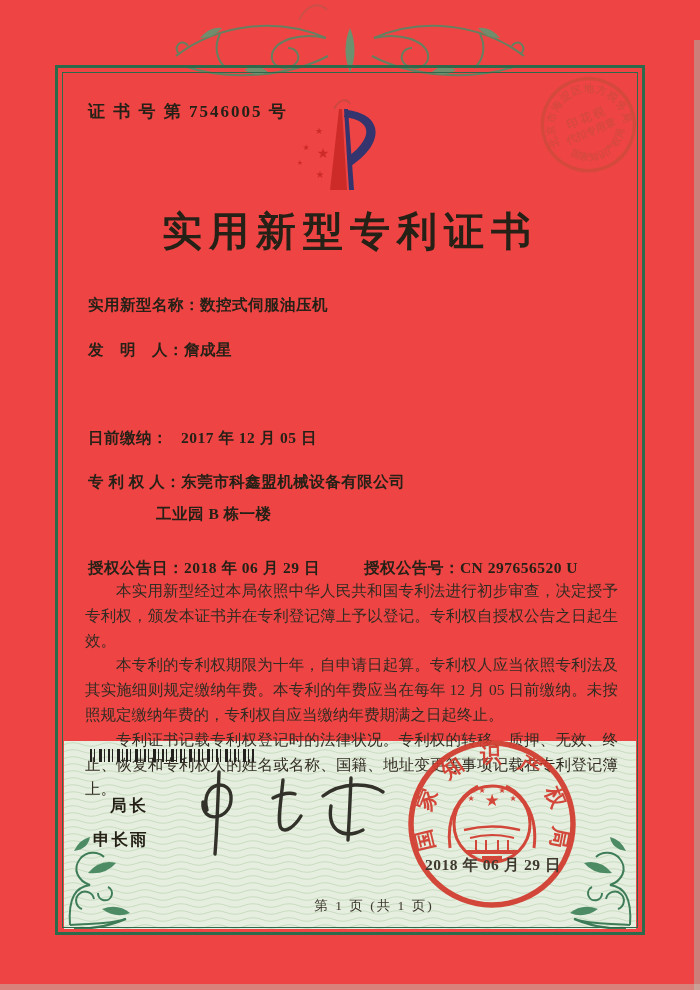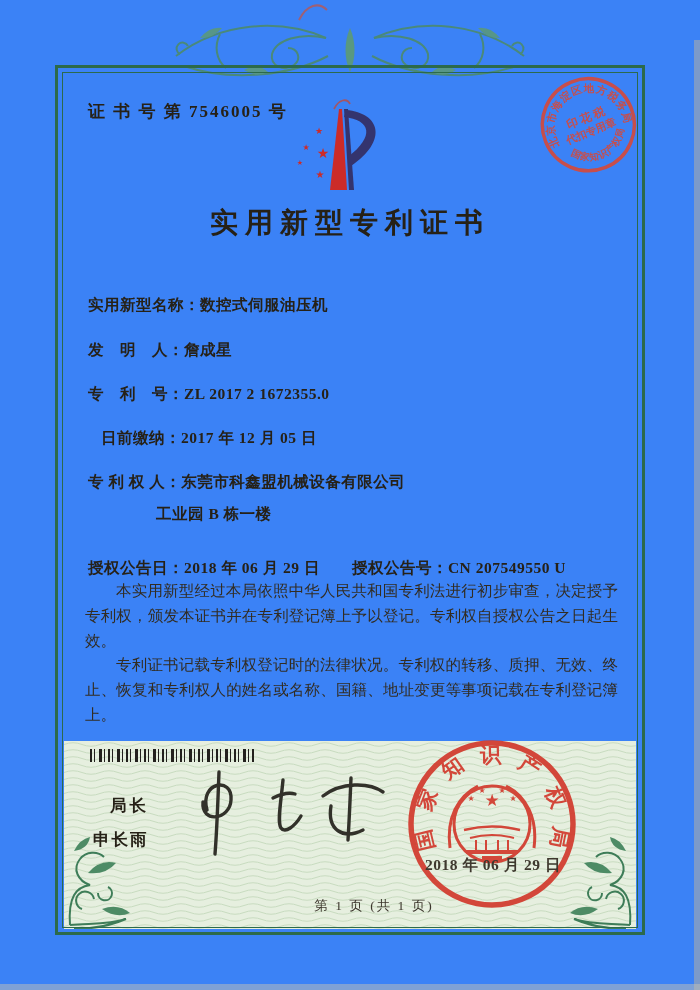--- a/index.html
+++ b/index.html
@@ -1,36 +1,36 @@
 <!DOCTYPE html>
 <html><head>
 <meta charset="utf-8">
 <style>
   html,body{margin:0;padding:0;background:#e9e6dd;}
   .page{
-    position:relative;width:700px;height:990px;background:#3b82f6;overflow:hidden;
+    position:relative;width:700px;height:990px;background:#ef4444;overflow:hidden;
     font-family:"Liberation Serif","DejaVu Serif",serif;color:#262117;
   }
   .shadow-right{position:absolute;left:694px;top:40px;width:6px;height:950px;background:#b3afa4;opacity:.55;}
   .shadow-bottom{position:absolute;left:0;top:984px;width:700px;height:6px;background:#c3bfb3;opacity:.5;}
 
   .frame-outer{position:absolute;left:55px;top:65px;width:590px;height:870px;border:3px solid #2c6a4b;box-sizing:border-box;z-index:3;pointer-events:none;}
   .frame-inner{position:absolute;left:62px;top:72px;width:576px;height:856px;border:1px solid #2c6a4b;box-sizing:border-box;z-index:3;pointer-events:none;}
 
   .band{position:absolute;left:64px;top:741px;width:572px;height:188px;z-index:1;}
   .topornament{position:absolute;left:160px;top:4px;width:380px;height:86px;z-index:0;}
 
   .certno{position:absolute;left:88px;top:100px;font-size:17px;font-weight:600;letter-spacing:2px;z-index:4;}
   .logo{position:absolute;left:293px;top:108px;width:104px;height:90px;z-index:4;}
-  .title{position:absolute;left:0;top:204px;width:700px;text-align:center;font-size:28px;font-weight:700;letter-spacing:7px;z-index:4;}
+  .title{position:absolute;left:0;top:204px;width:700px;text-align:center;font-size:40px;font-weight:700;letter-spacing:7px;z-index:4;}
 
   .row{position:absolute;left:88px;width:530px;font-size:15.5px;font-weight:600;z-index:4;letter-spacing:.5px;}
-  .row .lab{display:inline-block;min-width:93px;text-align:right;}
+  .row .lab{display:inline-block;min-width:93px;}
   .addr2{margin-left:68px;}
-  .grantrow{display:flex;gap:32px;}
+  .grantrow{display:flex;gap:44px;}
 
   .paras{position:absolute;left:85px;top:579px;width:533px;z-index:4;}
   .paras p{margin:0;font-size:15.5px;line-height:24.8px;text-align:justify;text-indent:2em;color:#322c22;}
 
   .barcode{position:absolute;left:90px;top:749px;width:166px;height:13px;z-index:4;
     background:repeating-linear-gradient(90deg,#23211d 0 2px,transparent 2px 4px,#23211d 4px 5px,transparent 5px 9px,#23211d 9px 12px,transparent 12px 14px,#23211d 14px 15px,transparent 15px 18px);}
   .officer-title{position:absolute;left:96px;top:795px;font-size:16.5px;font-weight:600;letter-spacing:3px;z-index:4;margin-left:14px;}
   .officer-name{position:absolute;left:93px;top:829px;font-size:16.5px;font-weight:600;letter-spacing:2px;z-index:4;}
   .signature{position:absolute;left:185px;top:768px;width:205px;height:92px;z-index:4;}
 
@@ -109,39 +109,37 @@
   </svg>
 
   <div class="title">实用新型专利证书</div>
 
   <div class="row" style="top:295px">
     <span class="lab">实用新型名称：</span><span>数控式伺服油压机</span>
   </div>
   <div class="row" style="top:340px">
     <span class="lab">发　明　人：</span><span>詹成星</span>
   </div>
-  <div class="row" style="top:384px">
-    <span class="lab">专　利　号：</span><span>ZL 2017 2 1672355.0</span>
-  </div>
   <div class="row" style="top:428px">
     <span class="lab">日前缴纳：</span><span>2017 年 12 月 05 日</span>
   </div>
   <div class="row" style="top:472px">
     <span class="lab">专 利 权 人：</span><span>东莞市科鑫盟机械设备有限公司</span>
   </div>
   <div class="row" style="top:504px">
     <div class="addr2">工业园 B 栋一楼</div>
   </div>
   <div class="row grantrow" style="top:558px">
     <span><span class="lab">授权公告日：</span><span>2018 年 06 月 29 日</span></span>
-    <span><span>授权公告号：</span><span>CN 207549550 U</span></span>
+    <span><span>授权公告号：</span><span>CN 297656520 U</span></span>
   </div>
 
   <div class="paras">
     <p>本实用新型经过本局依照中华人民共和国专利法进行初步审查，决定授予专利权，颁发本证书并在专利登记簿上予以登记。专利权自授权公告之日起生效。</p>
+    <p>本专利的专利权期限为十年，自申请日起算。专利权人应当依照专利法及其实施细则规定缴纳年费。本专利的年费应当在每年 12 月 05 日前缴纳。未按照规定缴纳年费的，专利权自应当缴纳年费期满之日起终止。</p>
     <p>专利证书记载专利权登记时的法律状况。专利权的转移、质押、无效、终止、恢复和专利权人的姓名或名称、国籍、地址变更等事项记载在专利登记簿上。</p>
   </div>
 
   <div class="barcode"></div>
   <div class="officer-title">局长</div>
   <div class="officer-name">申长雨</div>
 
   <svg class="signature" viewBox="0 0 205 92">
     <g stroke="#32312a" stroke-width="3.4" fill="none" stroke-linecap="round" stroke-linejoin="round">
       <path d="M22,42 C14,14 48,8 46,32 C45,52 16,56 18,34"></path>

